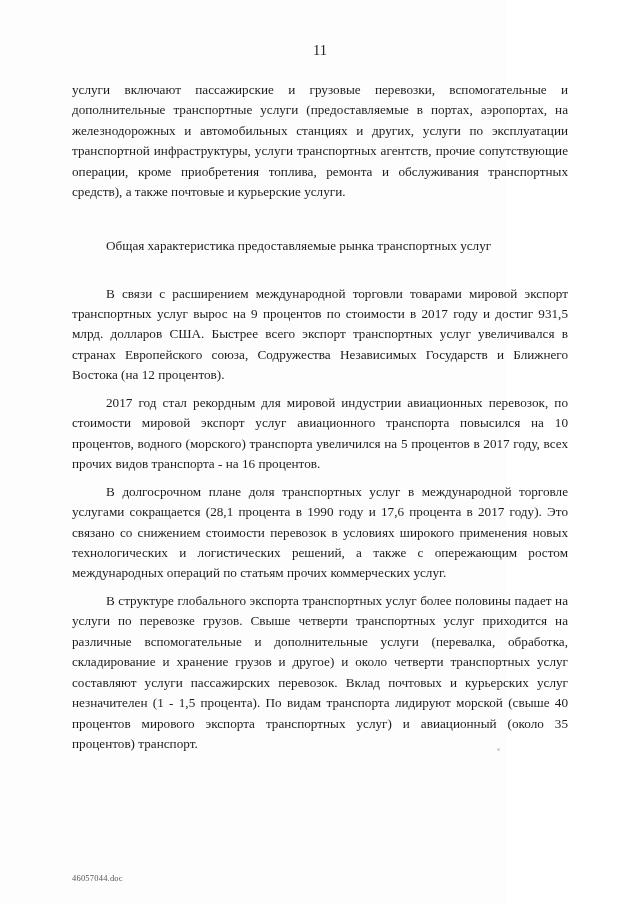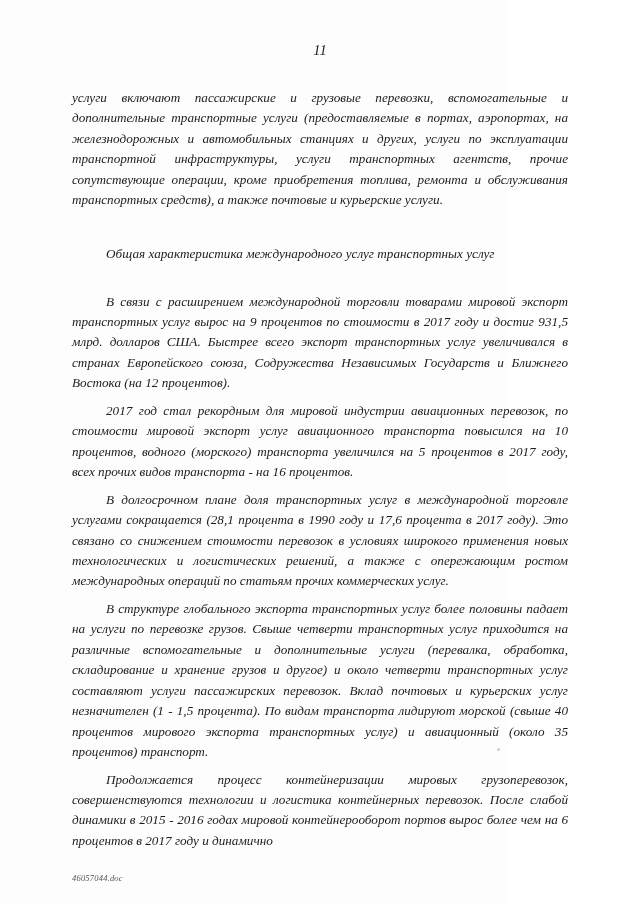--- a/index.html
+++ b/index.html
@@ -15,35 +15,34 @@
     position: relative;
     overflow: hidden;
   }
   .page {
     position: absolute;
     left: 0;
     top: 0;
     width: 507px;
     height: 905px;
     background: #fdfdfd;
-    font-style: italic;
   }
   .page-number {
     position: absolute;
     top: 42px;
     left: 0;
     width: 640px;
     text-align: center;
     font-size: 14.5px;
     color: #222;
   }
   .content {
     position: absolute;
     left: 72px;
-    top: 88px;
+    top: 80px;
     width: 496px;
   }
   .para {
     font-size: 13.2px;
     line-height: 1.55;
     text-align: justify;
     text-justify: inter-word;
     margin: 0 0 0 0;
     color: #1c1c1c;
     hyphens: none;
@@ -84,41 +83,40 @@
 <div class="page">
 
   <div class="page-number">11</div>
 
   <div class="content">
 
     <p class="para">услуги включают пассажирские и грузовые перевозки, вспомогательные и дополнительные транспортные услуги (предоставляемые в портах, аэропортах, на железнодорожных и автомобильных станциях и других, услуги по эксплуатации транспортной инфраструктуры, услуги транспортных агентств, прочие сопутствующие операции, кроме приобретения топлива, ремонта и обслуживания транспортных средств), а также почтовые и курьерские услуги.</p>
 
     <div class="gap-large"></div>
 
-    <p class="heading">Общая характеристика международного услуг транспортных услуг</p>
+    <p class="heading">Общая характеристика предоставляемые рынка транспортных услуг</p>
 
     <div class="gap-med"></div>
 
     <p class="para indent">В связи с расширением международной торговли товарами мировой экспорт транспортных услуг вырос на 9 процентов по стоимости в 2017 году и достиг 931,5 млрд. долларов США. Быстрее всего экспорт транспортных услуг увеличивался в странах Европейского союза, Содружества Независимых Государств и Ближнего Востока (на 12 процентов).</p>
 
     <div class="gap-small"></div>
 
     <p class="para indent">2017 год стал рекордным для мировой индустрии авиационных перевозок, по стоимости мировой экспорт услуг авиационного транспорта повысился на 10 процентов, водного (морского) транспорта увеличился на 5 процентов в 2017 году, всех прочих видов транспорта - на 16 процентов.</p>
 
     <div class="gap-small"></div>
 
     <p class="para indent">В долгосрочном плане доля транспортных услуг в международной торговле услугами сокращается (28,1 процента в 1990 году и 17,6 процента в 2017 году). Это связано со снижением стоимости перевозок в условиях широкого применения новых технологических и логистических решений, а также с опережающим ростом международных операций по статьям прочих коммерческих услуг.</p>
 
     <div class="gap-small"></div>
 
     <p class="para indent">В структуре глобального экспорта транспортных услуг более половины падает на услуги по перевозке грузов. Свыше четверти транспортных услуг приходится на различные вспомогательные и дополнительные услуги (перевалка, обработка, складирование и хранение грузов и другое) и около четверти транспортных услуг составляют услуги пассажирских перевозок. Вклад почтовых и курьерских услуг незначителен (1 - 1,5 процента). По видам транспорта лидируют морской (свыше 40 процентов мирового экспорта транспортных услуг) и авиационный (около 35 процентов) транспорт.</p>
 
     <div class="gap-small"></div>
 
-    <p class="para indent">Продолжается процесс контейнеризации мировых грузоперевозок, совершенствуются технологии и логистика контейнерных перевозок. После слабой динамики в 2015 - 2016 годах мировой контейнерооборот портов вырос более чем на 6 процентов в 2017 году и динамично</p>
 
   </div>
 
   <div class="spot" style="left: 497px; top: 748px;"></div>
 
   <div class="footer">46057044.doc</div>
 
 </div>
 
 </body></html>

